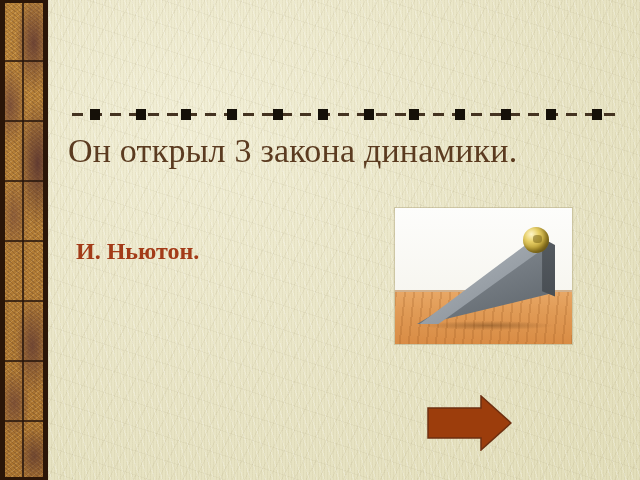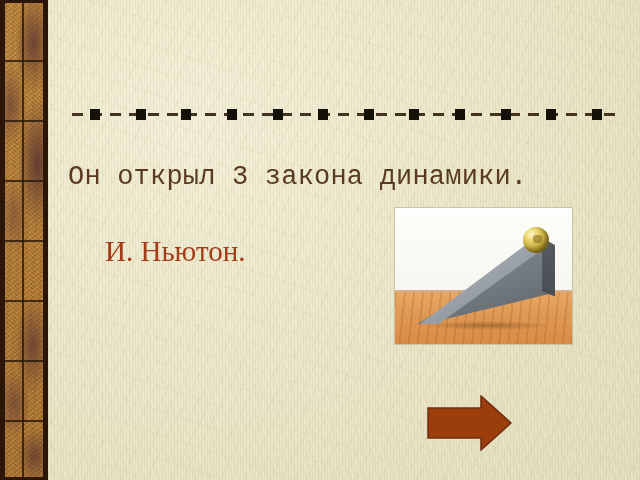--- a/index.html
+++ b/index.html
@@ -110,38 +110,39 @@
     top: 0px;
     width: 10px;
     height: 11px;
     background: #151008;
   }
 
   
   #headline {
     position: absolute;
     left: 68px;
-    top: 156px;
+    top: 130px;
     width: 540px;
     color: #5b3b20;
-    font-size: 27px;
+    font-size: 34px;
     line-height: 42px;
     letter-spacing: 0.2px;
     white-space: nowrap;
-    font-family: Liberation Mono, monospace;
+    font-family: Liberation Serif, serif;
   }
   #answer {
     position: absolute;
-    left: 105px;
+    left: 76px;
     top: 232px;
     color: #a33b18;
-    font-size: 29px;
+    font-size: 24px;
     line-height: 38px;
     white-space: nowrap;
     font-family: "Liberation Serif", serif;
+    font-weight: bold;
   }
 
   
   #photo {
     position: absolute;
     left: 395px;
     top: 208px;
     width: 177px;
     height: 136px;
     background: #ffffff;

